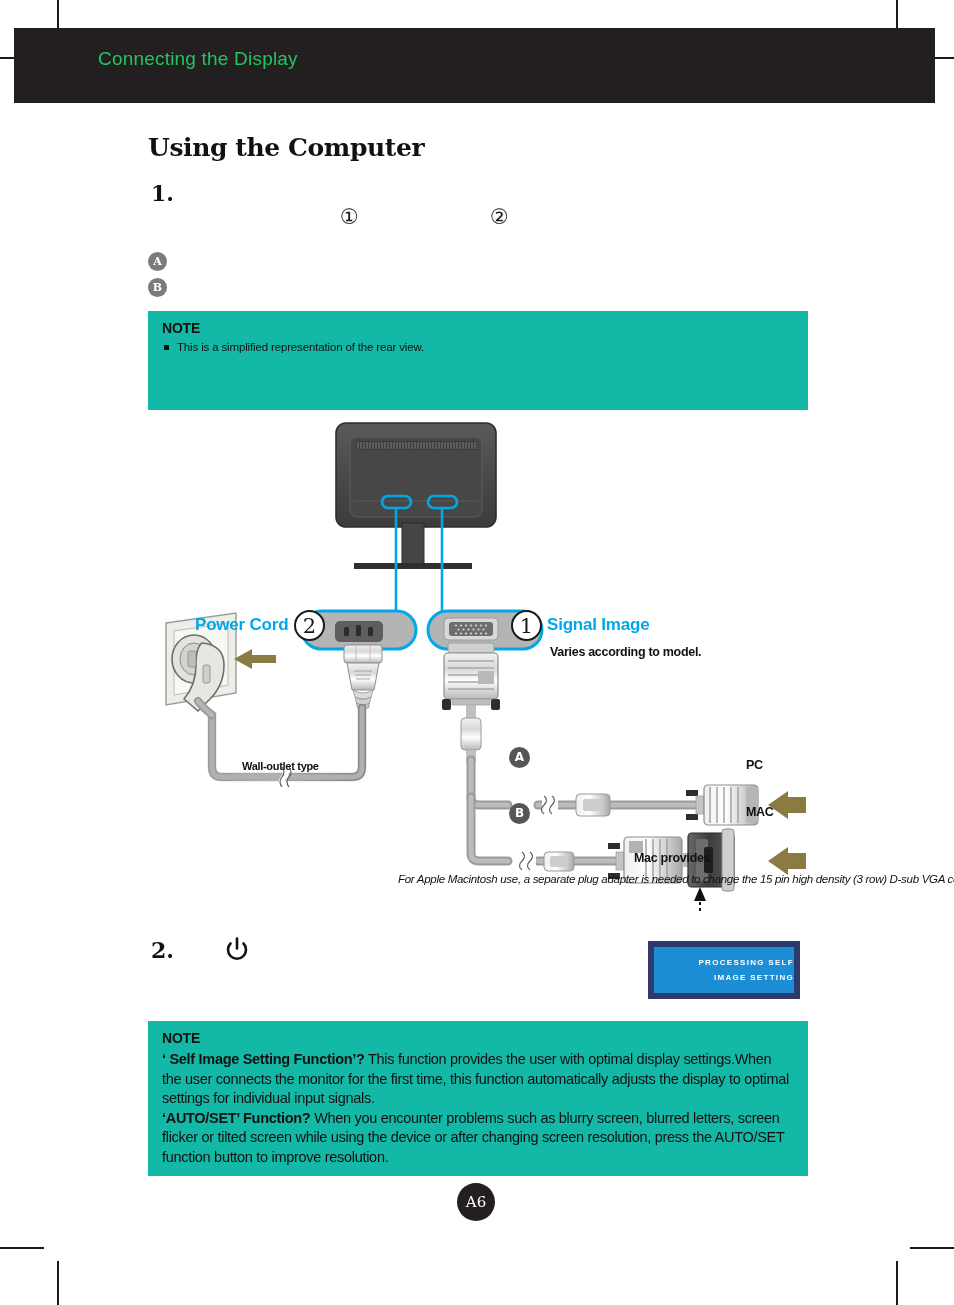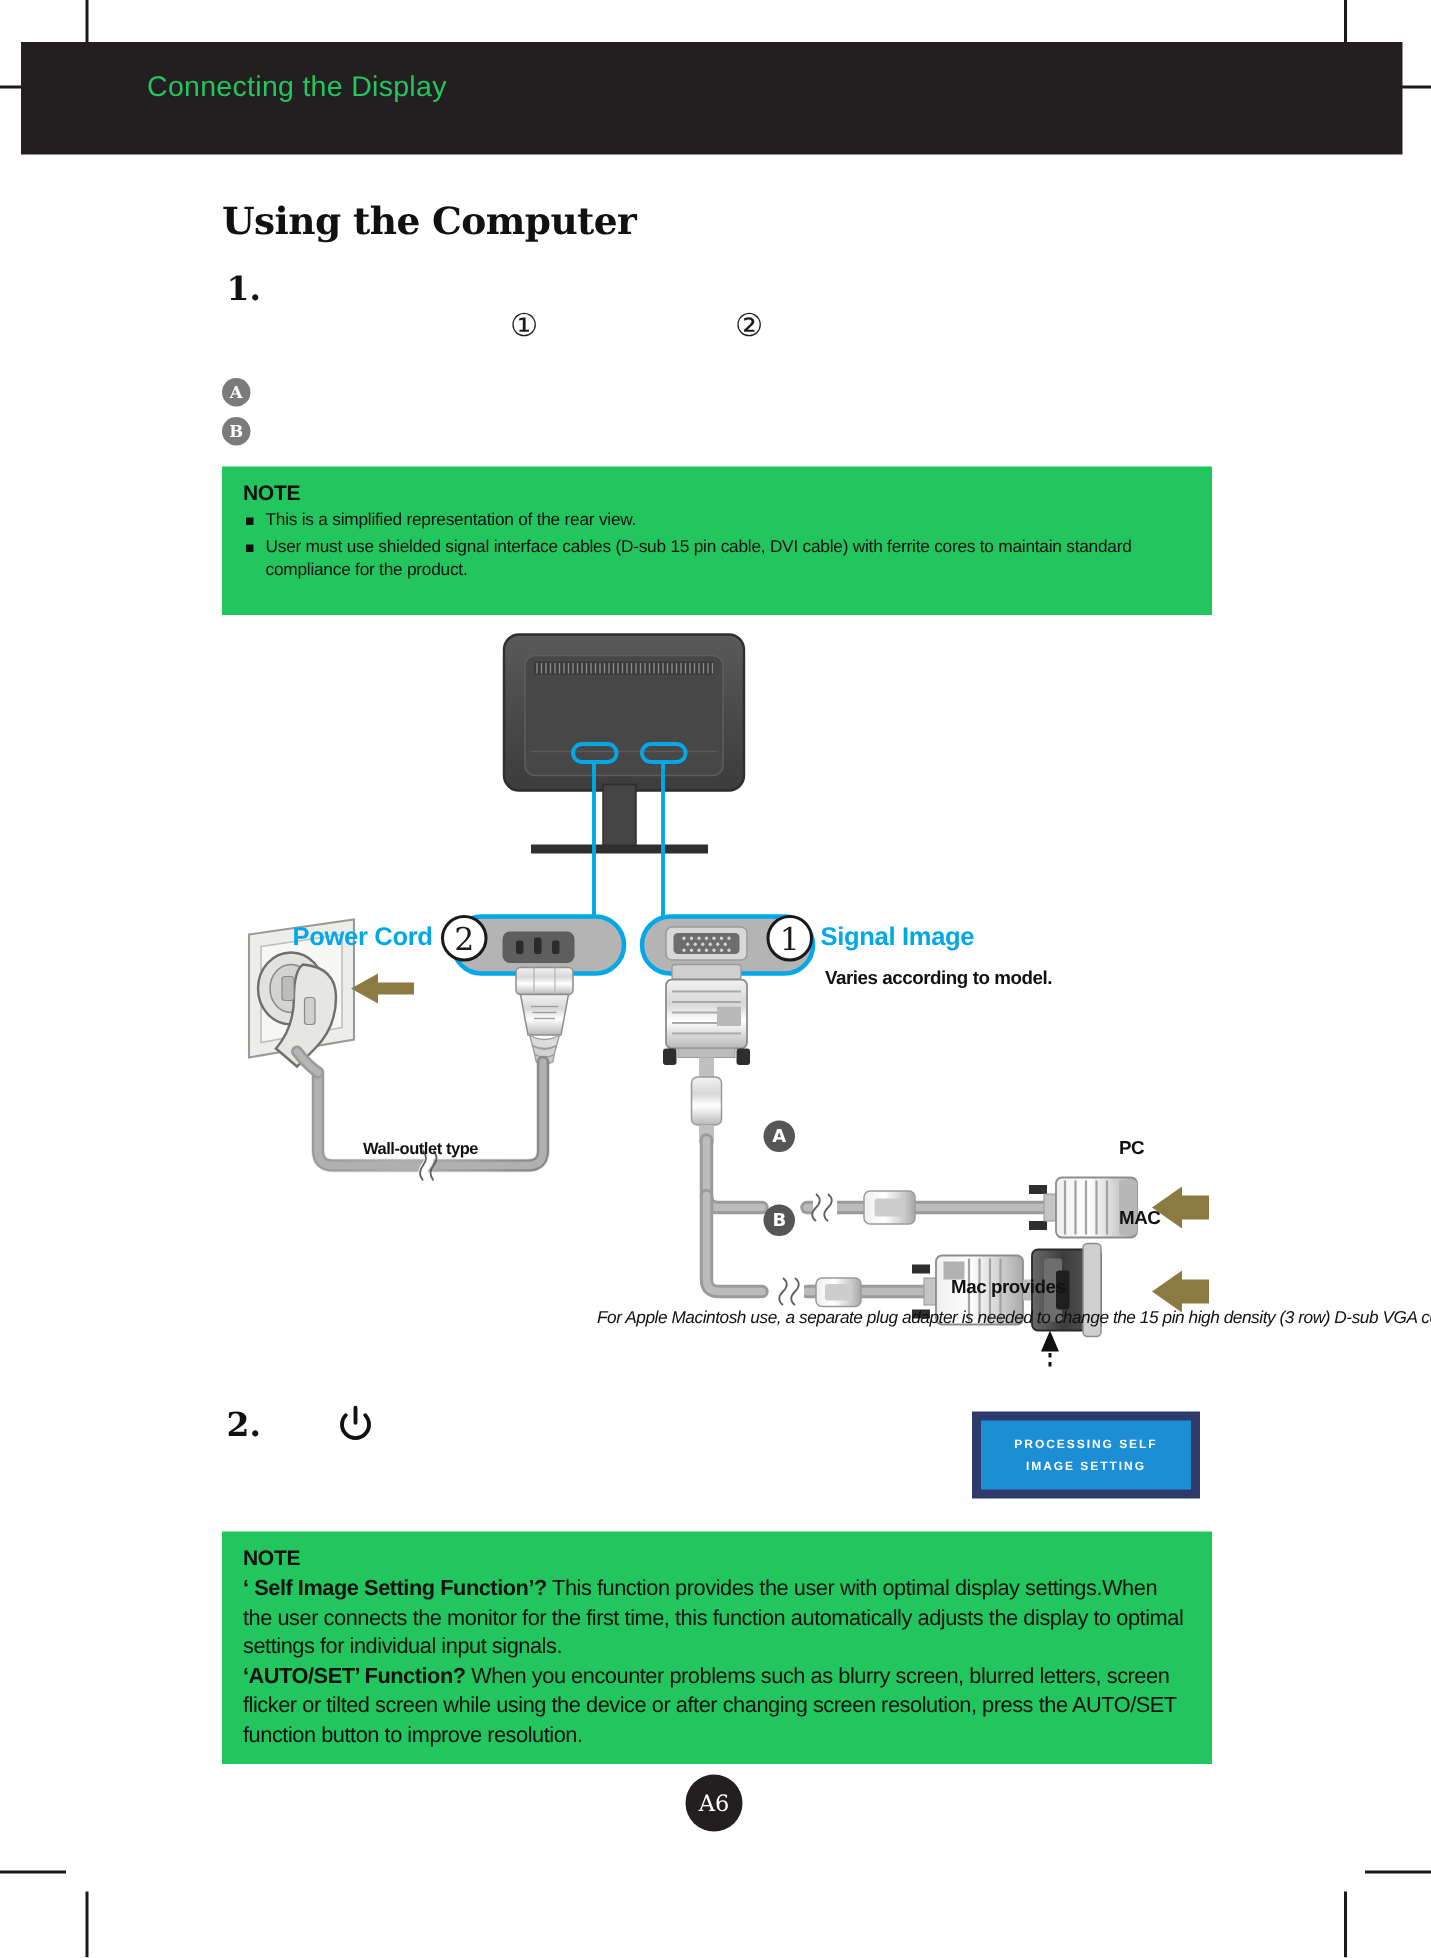--- a/index.html
+++ b/index.html
@@ -88,21 +88,21 @@
     font-size: 11px;
     line-height: 19px;
     text-align: center;
   }
   #ab-a { left: 148px; top: 252px; }
   #ab-b { left: 148px; top: 278px; }
 
   
   .note-box {
     position: absolute;
-    background: #22c55e;
+    background: #14b8a6;
     box-sizing: border-box;
   }
   #note-top {
     left: 148px;
     top: 311px;
     width: 660px;
     height: 99px;
     padding: 9px 14px;
   }
   #note-bottom {
@@ -242,21 +242,21 @@
     background: #2e3a6b;
     box-sizing: border-box;
     padding: 6px;
   }
   #osd-inner {
     width: 100%;
     height: 100%;
     background: #1c8ed6;
     display: flex;
     flex-direction: column;
-    align-items: center;
+    align-items: flex-end;
     justify-content: center;
   }
   .osd-line {
     color: #ffffff;
     font-size: 8px;
     font-weight: 700;
     letter-spacing: 1.3px;
     line-height: 15px;
   }
 
@@ -303,21 +303,20 @@
 <div class="step-num" id="step1-num">1.</div>
 <div class="circled-num" id="circ1">①</div>
 <div class="circled-num" id="circ2">②</div>
 <div class="ab-badge" id="ab-a">A</div>
 <div class="ab-badge" id="ab-b">B</div>
 
 <div class="note-box" id="note-top">
   <div class="note-heading">NOTE</div>
   <ul class="note-list">
     <li>This is a simplified representation of the rear view.</li>
-    <li>User must use shielded signal interface cables (D-sub 15 pin cable, DVI cable) with ferrite cores to maintain standard compliance for the product.</li>
   </ul>
 </div>
 
 <div id="illustration">
 <svg width="660" height="505" viewBox="0 0 660 505" xmlns="http://www.w3.org/2000/svg">
   <defs>
     <linearGradient id="gMonitor" x1="0" y1="0" x2="0" y2="1">
       <stop offset="0" stop-color="#5a5a5a"></stop>
       <stop offset="0.5" stop-color="#4a4a4a"></stop>
       <stop offset="1" stop-color="#3c3c3c"></stop>

